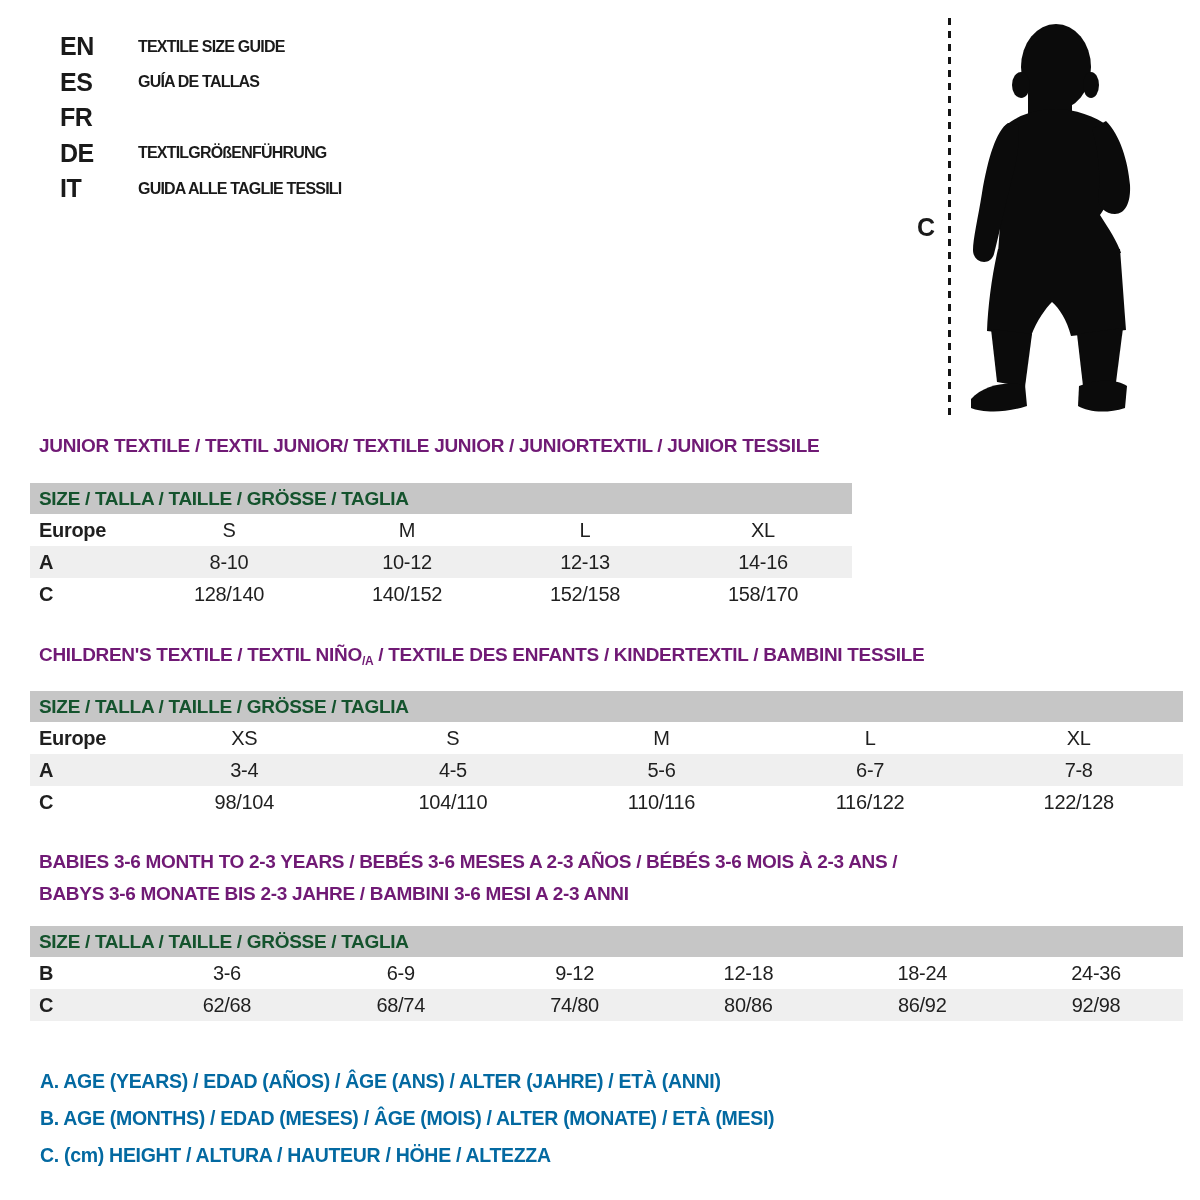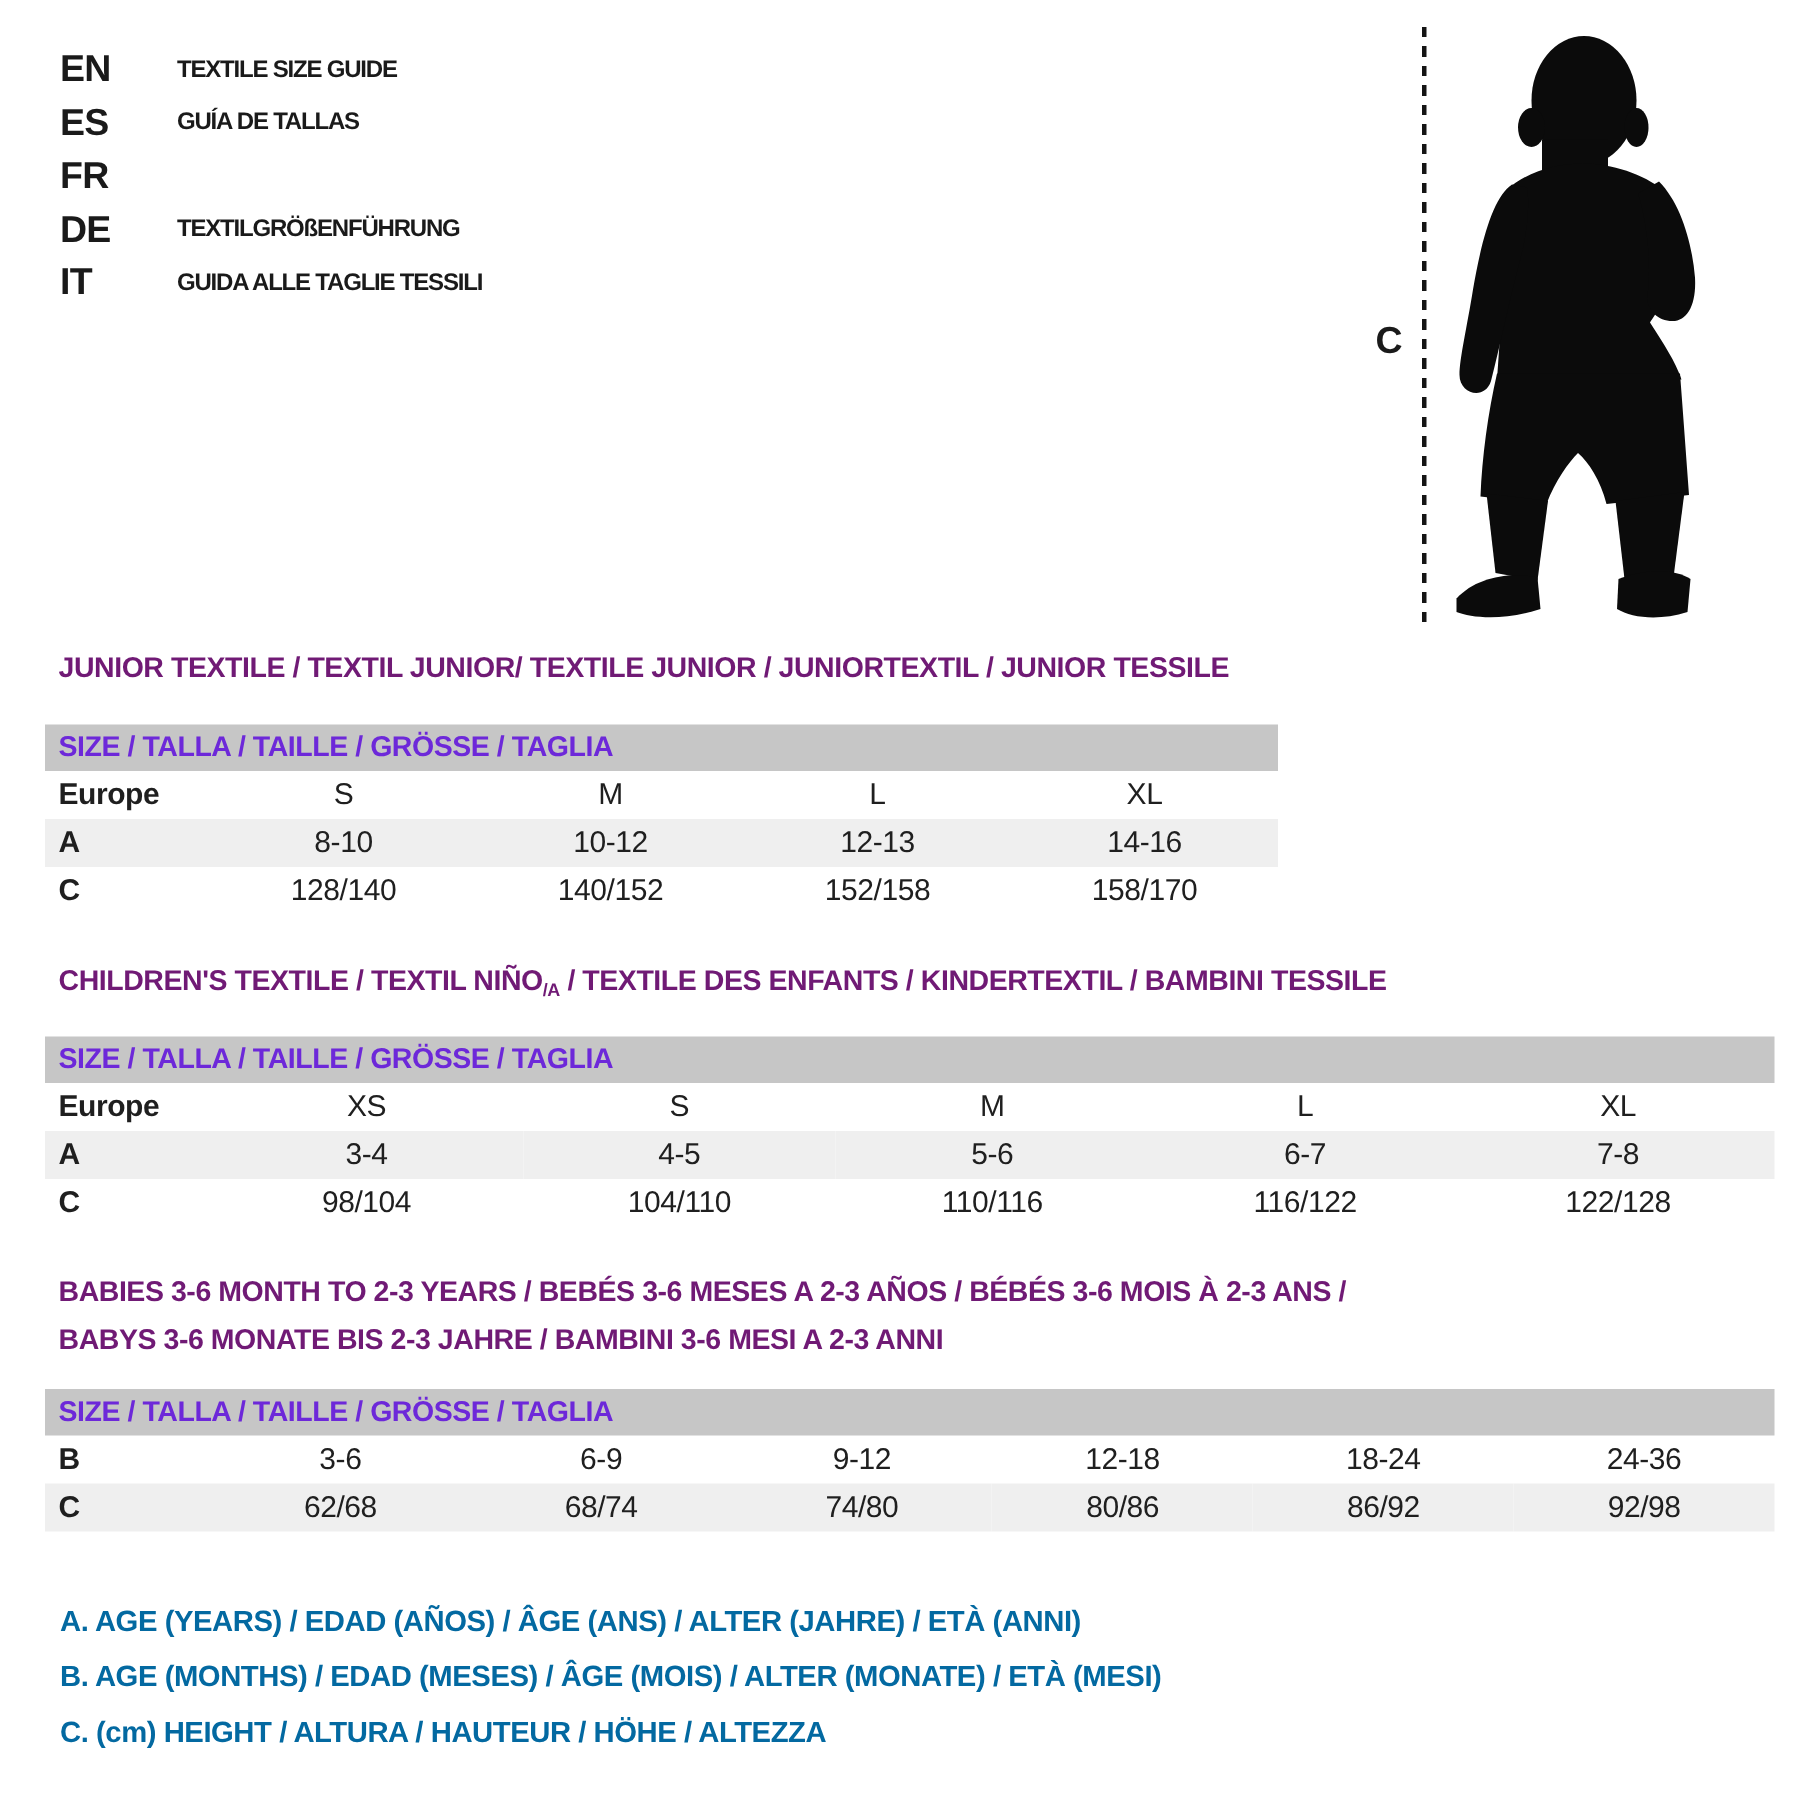--- a/index.html
+++ b/index.html
@@ -9,42 +9,42 @@
     font-family:"Liberation Sans","DejaVu Sans",sans-serif;
     color:#1a1a1a;
     position:relative;
     overflow:hidden;
   }
   .abs{position:absolute;}
 
   
   .lang-block{left:40px;top:29px;}
   .lang-row{height:35.5px;display:flex;align-items:center;}
-  .lang-code{width:78px;font-size:25px;font-weight:700;letter-spacing:-0.5px;}
+  .lang-code{width:78px;font-size:25px;font-weight:700;letter-spacing:-0.5px;margin-left:20px;}
   .lang-label{font-size:16px;font-weight:700;letter-spacing:-0.8px;white-space:nowrap;}
 
   
   .dash-line{
     left:948px;top:18px;width:3px;height:398px;
     background:repeating-linear-gradient(to bottom,#141414 0 7px,transparent 7px 13px);
   }
   .c-marker{left:910px;top:213px;width:32px;font-size:25px;font-weight:700;text-align:center;}
   .toddler-svg{left:958px;top:13px;}
 
   
   .sec-title{
     left:39px;font-size:19px;font-weight:700;letter-spacing:-0.3px;
     color:#701a75;white-space:nowrap;line-height:24px;
   }
   .subA{font-size:12px;position:relative;top:4px;}
 
   
   .size-bar{
     left:30px;height:31px;background:#c6c6c6;
-    font-size:19px;font-weight:700;color:#6d28d9;
+    font-size:19px;font-weight:700;color:#14532d;
     line-height:31px;padding-left:9px;letter-spacing:-0.3px;
     box-sizing:border-box;white-space:nowrap;
   }
 
   
   table.tbl{border-collapse:collapse;table-layout:fixed;position:absolute;left:30px;}
   .tbl tr{height:32px;}
   .tbl tr.alt{background:#efefef;}
   .tbl td{
     font-size:20px;color:#1f1f1f;text-align:center;

